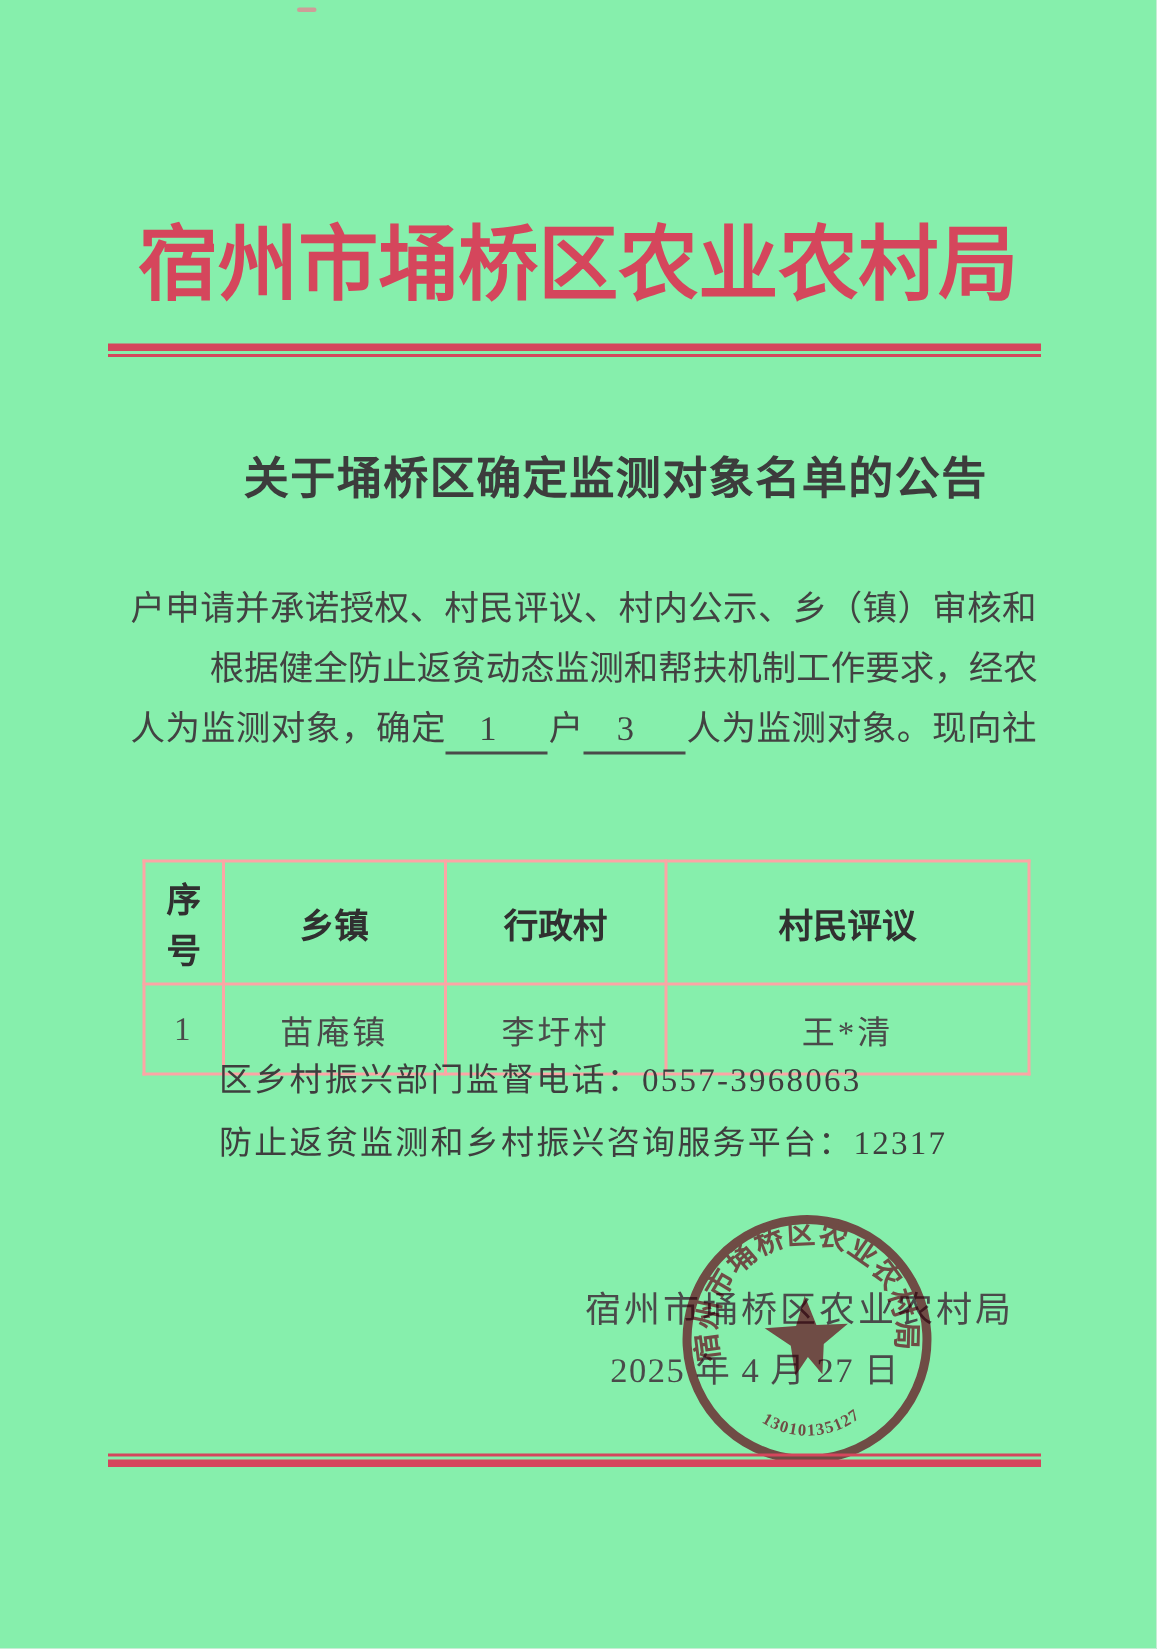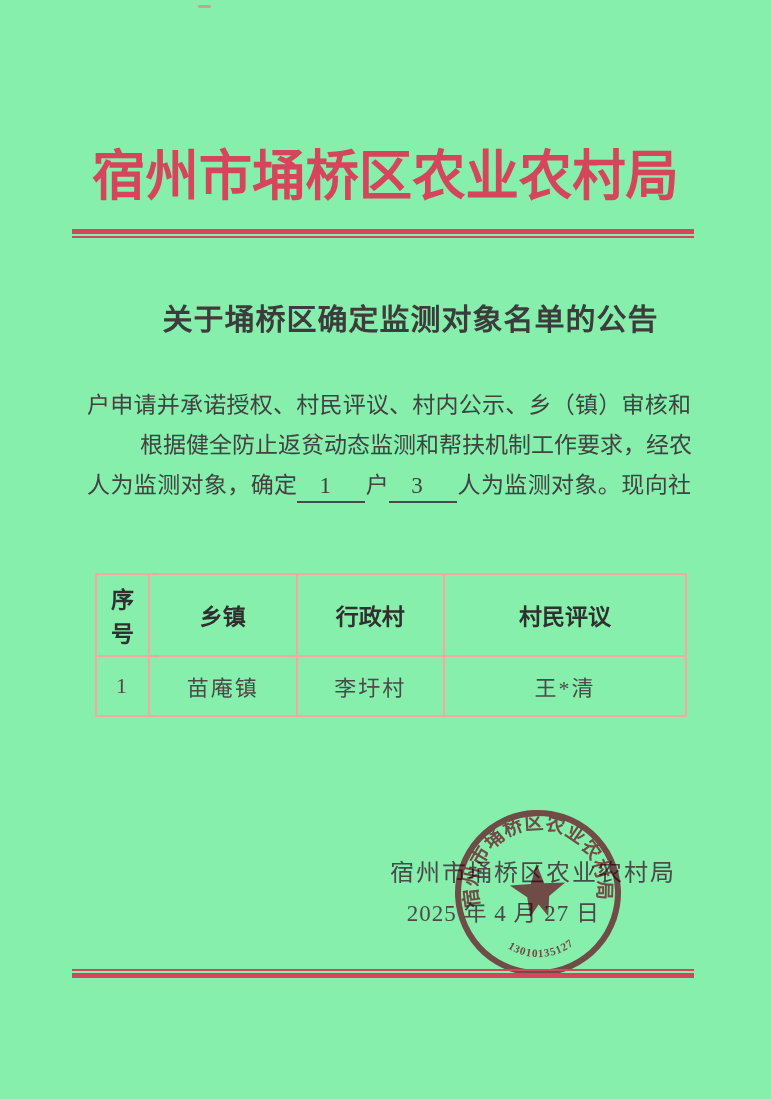--- a/index.html
+++ b/index.html
@@ -154,20 +154,24 @@
     <tbody>
       <tr>
         <td>1</td>
         <td>苗庵镇</td>
         <td>李圩村</td>
         <td>王*清</td>
       </tr>
     </tbody>
   </table>
 
+  <div class="contacts">
+    <p>区乡村振兴部门监督电话：0557-3968063</p>
+    <p>防止返贫监测和乡村振兴咨询服务平台：12317</p>
+  </div>
 
   <div class="sig-org">宿州市埇桥区农业农村局</div>
   <div class="sig-date">2025 年 4 月 27 日</div>
 
   <svg class="seal" viewBox="0 0 200 200" xmlns="http://www.w3.org/2000/svg">
     <circle cx="100" cy="100" r="93" fill="none" stroke="#cb2a44" stroke-width="7"></circle>
     <polygon points="100,66 107.9,89.1 132.3,89.5 112.8,104.2 110.5,127.5 100,113.5 89.5,127.5 87.2,104.2 67.7,89.5 92.1,89.1" fill="#cb2a44"></polygon>
     <defs>
       <path id="sealTopArc" d="M 33,116 A 70,70 0 1 1 167,116" fill="none"></path>
       <path id="sealBottomArc" d="M 45,145 A 66,66 0 0 0 155,145" fill="none"></path>

